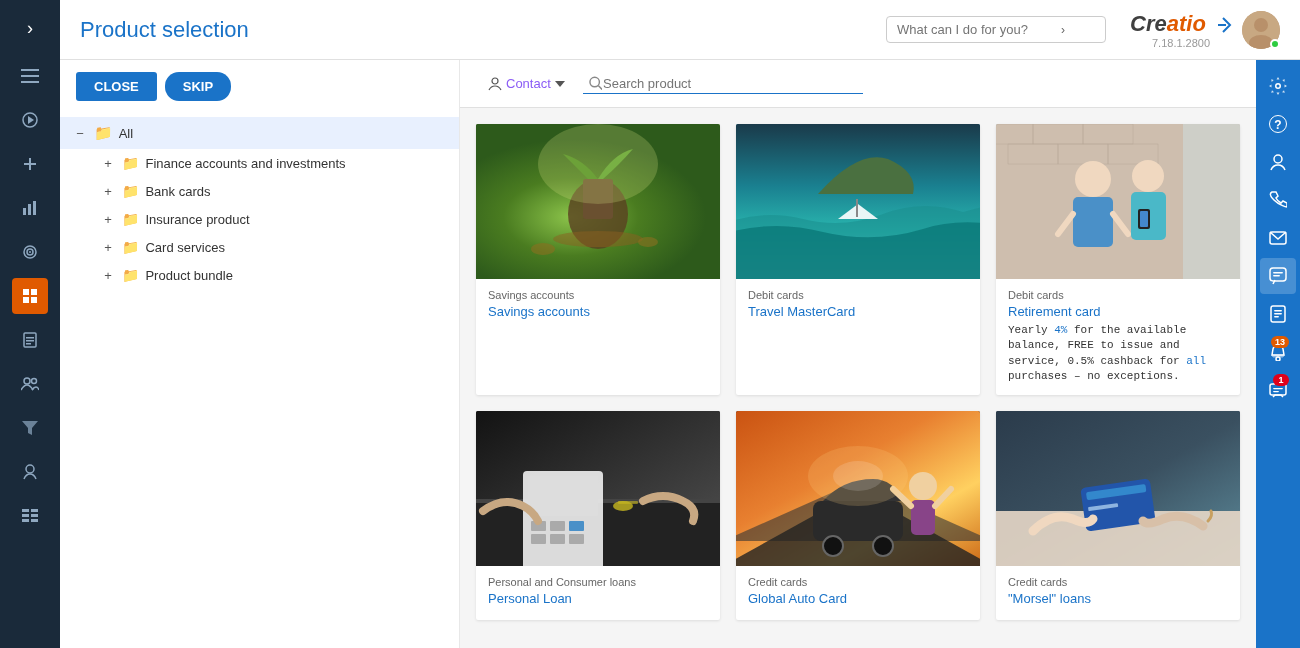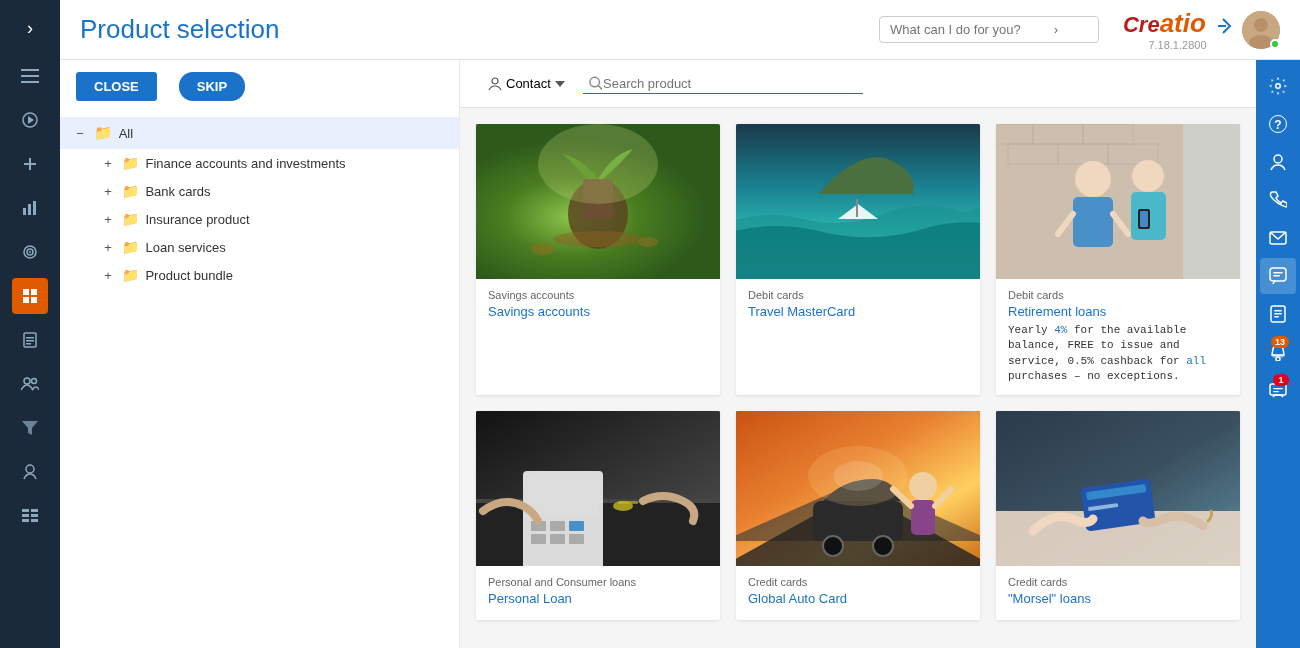--- a/index.html
+++ b/index.html
@@ -43,21 +43,21 @@
     .header {
       display: flex;
       align-items: center;
       padding: 10px 20px;
       border-bottom: 1px solid #e0e0e0;
       background: #fff;
       height: 60px;
       flex-shrink: 0;
     }
     .header-title {
-      font-size: 26px;
+      font-size: 22px;
       font-weight: 400;
       color: #1a73c8;
       flex: 1;
     }
     .header-search {
       display: flex;
       align-items: center;
       border: 1px solid #ccc;
       border-radius: 4px;
       padding: 5px 10px;
@@ -109,21 +109,21 @@
       display: flex; gap: 8px;
     }
     .btn-close {
       background: #1a73c8; color: #fff; border: none;
       padding: 7px 18px; font-size: 13px; font-weight: 600;
       border-radius: 3px; cursor: pointer;
     }
     .btn-skip {
       background: #1a73c8; color: #fff; border: none;
       padding: 7px 18px; font-size: 13px; font-weight: 600;
-      border-radius: 14px; cursor: pointer; margin-left: 14px;
+      border-radius: 14px; cursor: pointer;
     }
     .tree-container { padding: 4px 0; }
     .tree-item {
       display: flex; align-items: center;
       padding: 7px 12px;
       cursor: pointer; font-size: 13px; color: #333;
     }
     .tree-item.selected { background: #e8f0fe; }
     .tree-item .tree-toggle {
       width: 16px; height: 16px; display: flex; align-items: center; justify-content: center;
@@ -140,21 +140,21 @@
       padding: 0;
     }
     .product-toolbar {
       background: #fff;
       padding: 12px 20px;
       display: flex; align-items: center; gap: 10px;
       border-bottom: 1px solid #e0e0e0;
     }
     .contact-btn {
       display: flex; align-items: center; gap: 4px;
-      font-size: 13px; color: #000000; cursor: pointer;
+      font-size: 13px; color: #8b5cf6; cursor: pointer;
       padding: 4px 8px; border-radius: 3px;
     }
     .search-bar {
       display: flex; align-items: center; gap: 1px;
       border-bottom: 1px solid #1a73c8;
       padding: 2px 6px; flex: 1; max-width: 280px;
     }
     .search-bar input {
       border: none; outline: none; font-size: 13px; color: #666; background: transparent; width: 100%;
     }
@@ -306,21 +306,21 @@
     <h1 class="header-title">Product selection</h1>
 
     <div class="header-search">
       <input type="text" placeholder="What can I do for you?" style="">
       <span class="chevron">›</span>
     </div>
 
     <div class="logo-area">
       <div>
         <div class="logo-text">
-          <span style="color:#b91c1c;font-style:italic;font-size:22px;font-weight:bold;">Cre</span><span style="color:#e05a00;font-style:italic;font-size:26px;font-weight:bold;">atio</span>
+          <span style="color:#404040;font-style:italic;font-size:22px;font-weight:bold;">Cre</span><span style="color:#e05a00;font-style:italic;font-size:22px;font-weight:bold;">atio</span>
           <svg width="18" height="18" viewBox="0 0 18 18" style="vertical-align:middle;margin-left:2px;">
               <path d="M9 2 L16 9 L9 16" stroke="#1a73c8" stroke-width="2" fill="none"></path>
               <path d="M4 9 L12 9" stroke="#1a73c8" stroke-width="2"></path>
             </svg>
         </div>
         <span class="logo-version">7.18.1.2800</span>
       </div>
       <div class="avatar-wrap">
         <div class="avatar-img">
           <svg width="38" height="38" viewBox="0 0 38 38">
@@ -362,21 +362,21 @@
             <span>Bank cards</span>
           </div>
           <div class="tree-item">
             <span class="tree-toggle">+</span>
             <span style="margin: 0 6px; color:#f5a623; font-size:14px;">📁</span>
             <span>Insurance product</span>
           </div>
           <div class="tree-item">
             <span class="tree-toggle">+</span>
             <span style="margin: 0 6px; color:#f5a623; font-size:14px;">📁</span>
-            <span>Loan services</span>
+            <span>Card services</span>
           </div>
           <div class="tree-item">
             <span class="tree-toggle">+</span>
             <span style="margin: 0 6px; color:#f5a623; font-size:14px;">📁</span>
             <span>Product bundle</span>
           </div>
         </div>
       </div>
     </div>
 
@@ -486,21 +486,21 @@
               <rect x="148" y="68" width="35" height="48" rx="5" fill="#4ab8c8"></rect>
 
               <rect x="155" y="85" width="12" height="20" rx="2" fill="#222"></rect>
               <rect x="157" y="87" width="8" height="16" rx="1" fill="#4488cc"></rect>
 
               <rect x="200" y="0" width="70" height="155" fill="#d0e8f0" opacity="0.4"></rect>
             </svg>
           </div>
           <div class="card-content">
             <div class="card-category">Debit cards</div>
-            <div class="card-title">Retirement loans</div>
+            <div class="card-title">Retirement card</div>
             <div class="card-desc">
               Yearly <span class="highlight">4%</span> for the available balance, FREE to issue and service, 0.5% cashback for <span class="highlight">all</span> purchases – no exceptions.
             </div>
           </div>
         </div>
 
         <div class="product-card">
           <div class="card-image" style="background:#1a1a1a;">
             <svg width="100%" height="100%" viewBox="0 0 270 155" preserveAspectRatio="xMidYMid slice">
               <defs>

